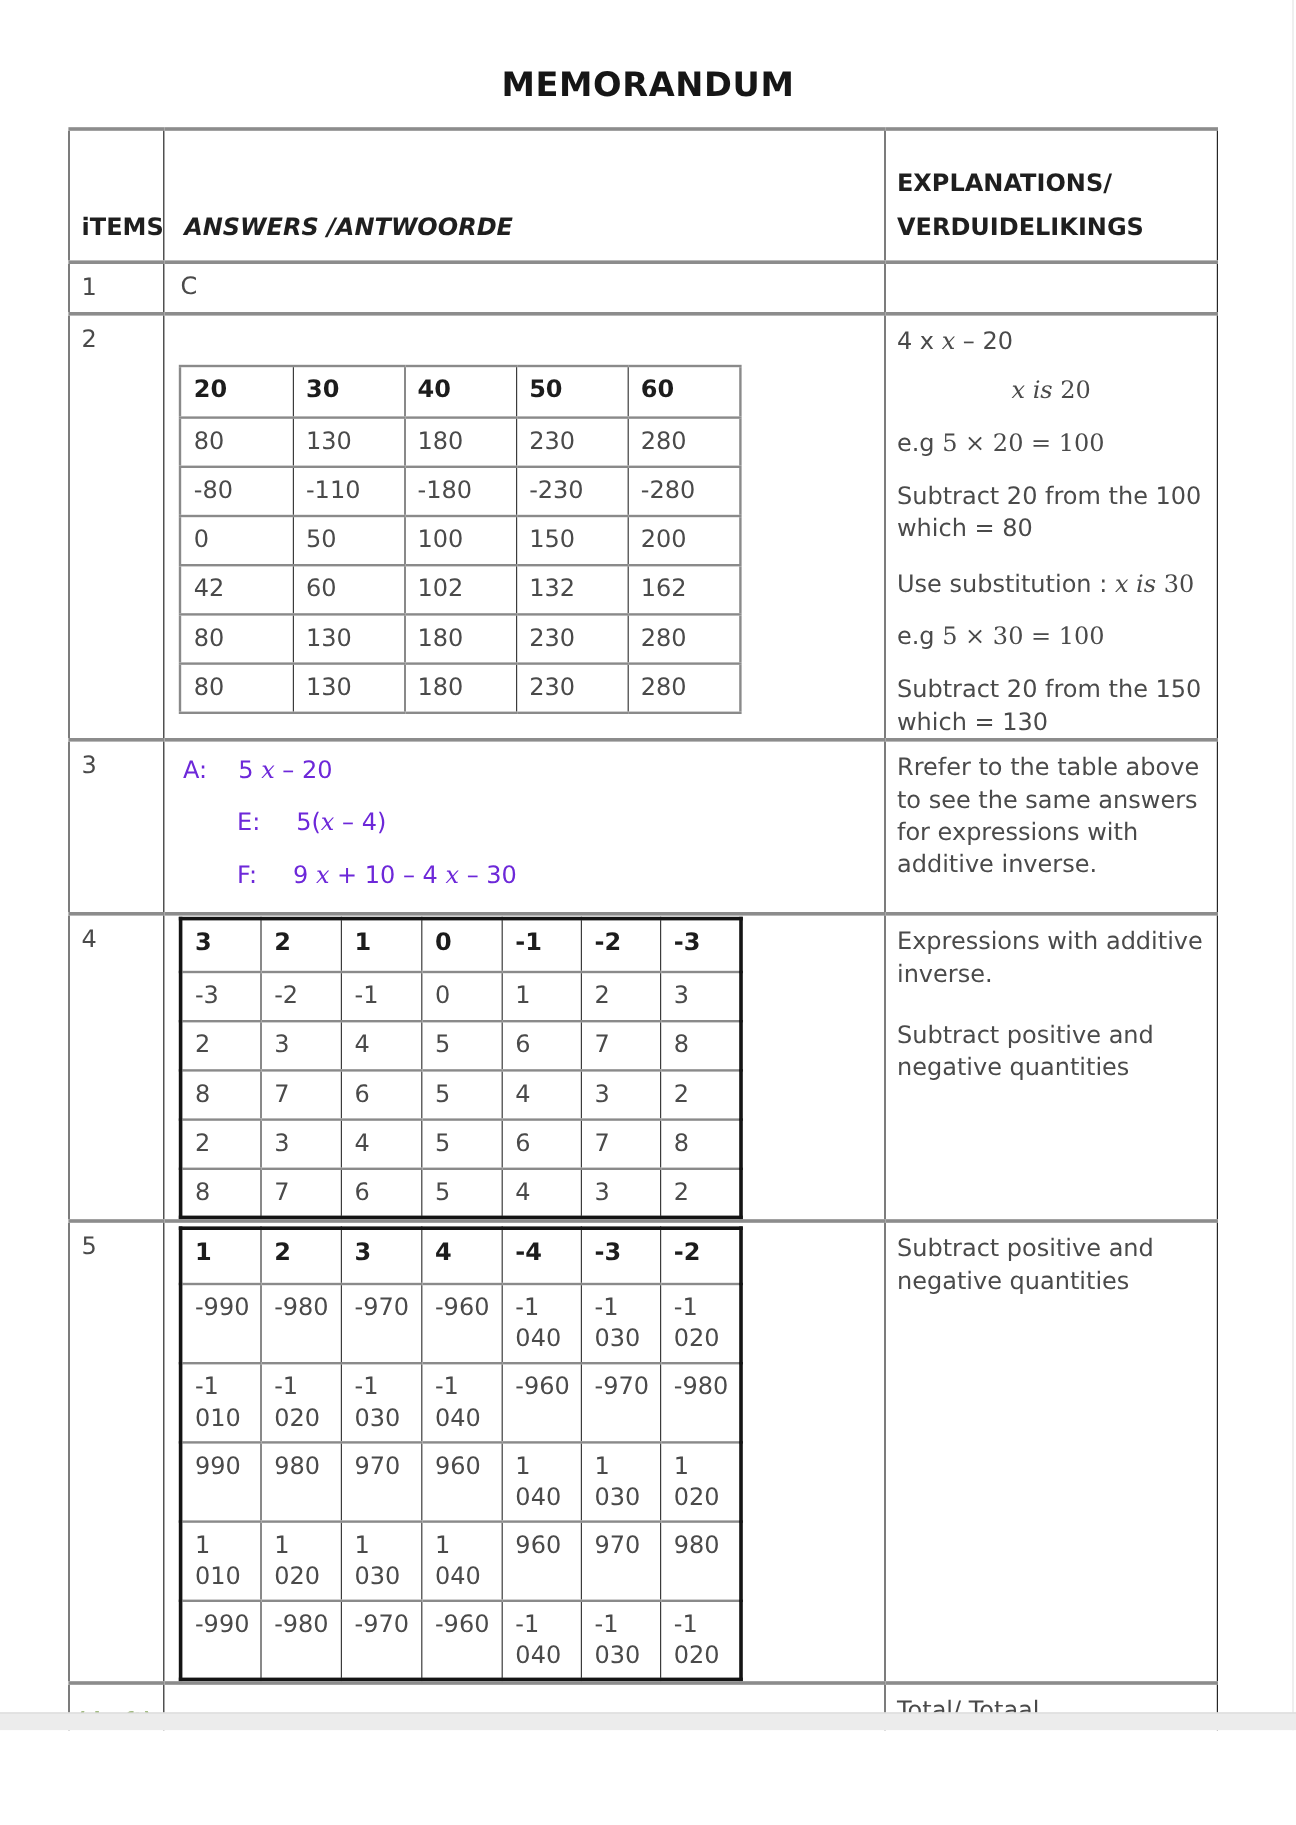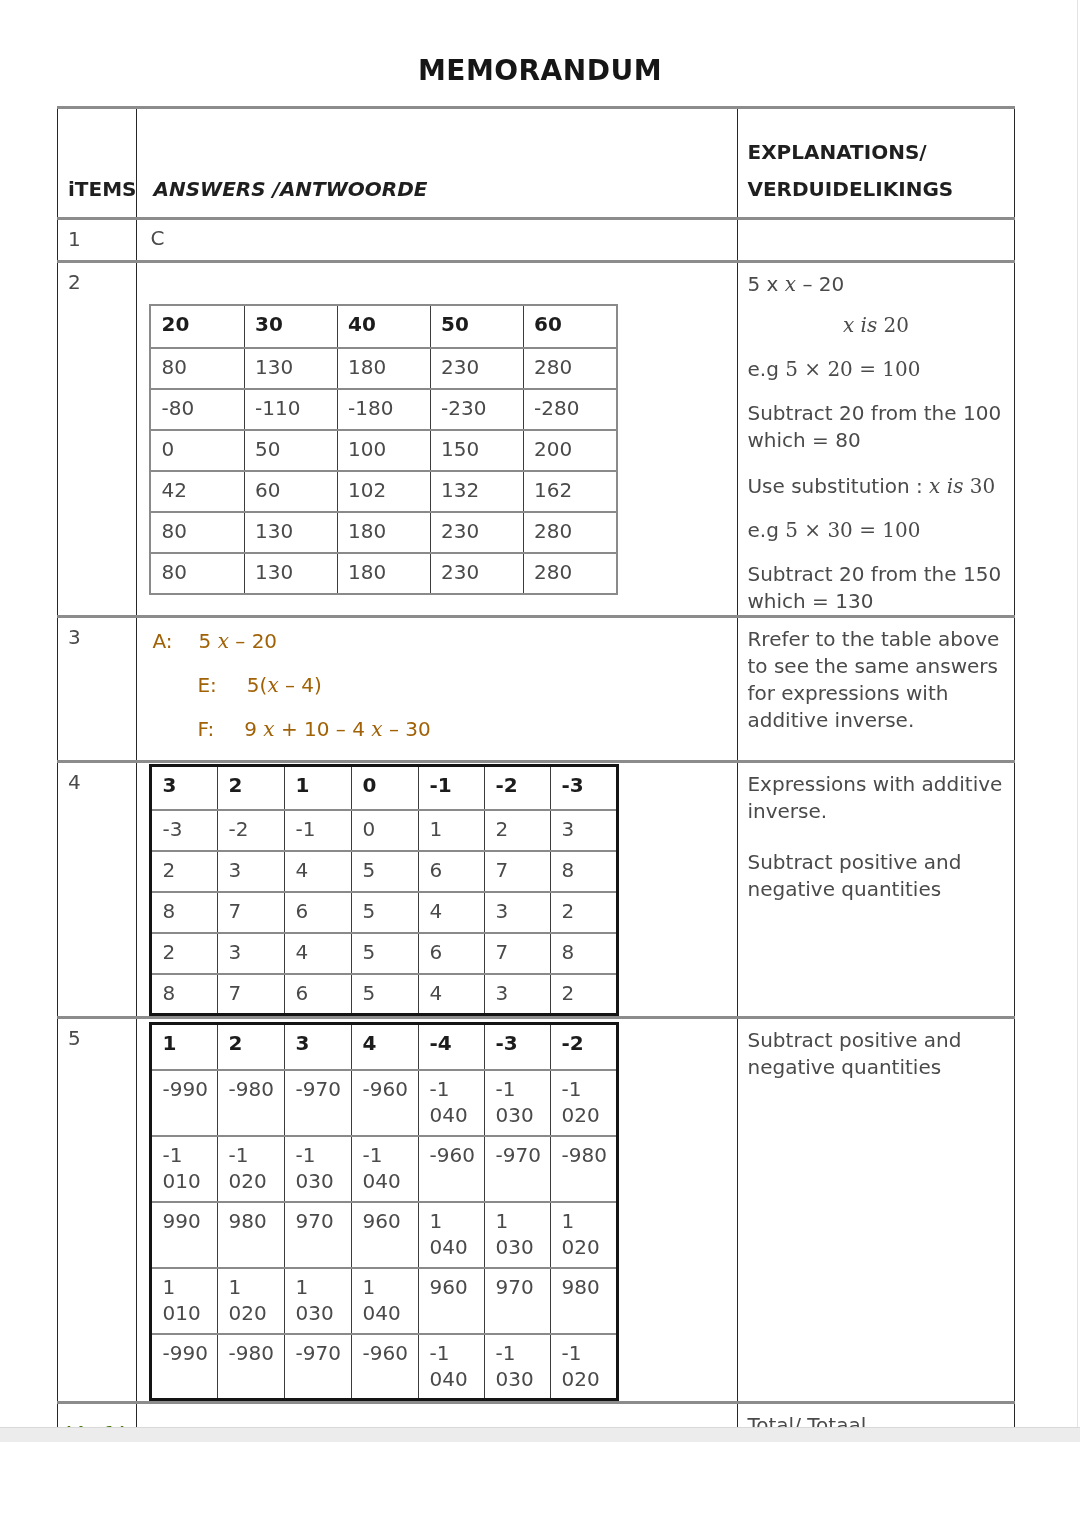--- a/index.html
+++ b/index.html
@@ -41,21 +41,21 @@
   .grid tr.grid-head td { font-weight:700; color:#1c1c1c; }
   .t2 { margin-top:41px; border:2px solid #8a8a8a; }
   .t2 tr { height:41px; } .t2 tr.grid-head { height:43px; }
   .t4 { margin-top:1px; border:3px solid #141414; }
   .t4 tr { height:41px; } .t4 tr.grid-head { height:44px; }
   .t5 { margin-top:3px; border:3px solid #141414; }
   .t5 tr { height:66px; } .t5 tr.grid-head { height:46px; }
 
   
   .ans-block { padding-top:10px; }
-  .ans-line { margin-bottom:18px; line-height:26px; color:#a16207; }
+  .ans-line { margin-bottom:18px; line-height:26px; color:#6d28d9; }
   .ans-a { padding-left:15px; } .ans-a .lbl { margin-right:26px; }
   .ans-ef { padding-left:60px; } .ans-ef .lbl { margin-right:30px; }
 
   
   .mvar  { font-family:"DejaVu Serif",serif; font-style:italic; }
   .mser  { font-family:"DejaVu Serif",serif; }
 
   
   .expl-cell { padding:8px 10px 0 9px !important; color:#4a4a4a; }
   .expl-cell p { margin:0; line-height:27px; font-size:20px; }
@@ -168,21 +168,21 @@
                   <td>80</td>
                   <td>130</td>
                   <td>180</td>
                   <td>230</td>
                   <td>280</td>
                 </tr>
               </tbody>
             </table>
         </td>
         <td class="expl-cell">
-          <p><span>5 x </span><span class="mvar">x</span><span> – 20</span></p>
+          <p><span>4 x </span><span class="mvar">x</span><span> – 20</span></p>
           <p class="e2"><span class="mvar">x is</span><span class="mser"> 20</span></p>
           <p class="e3"><span>e.g </span><span class="mser">5  × 20 = 100</span></p>
           <p class="e4">Subtract 20 from the 100
 which = 80</p>
           <p class="e5"><span>Use substitution : </span><span class="mvar">x is</span><span class="mser"> 30</span></p>
           <p class="e6"><span>e.g </span><span class="mser">5  × 30 = 100</span></p>
           <p class="e7">Subtract 20 from the 150
 which = 130</p>
         </td>
       </tr>

